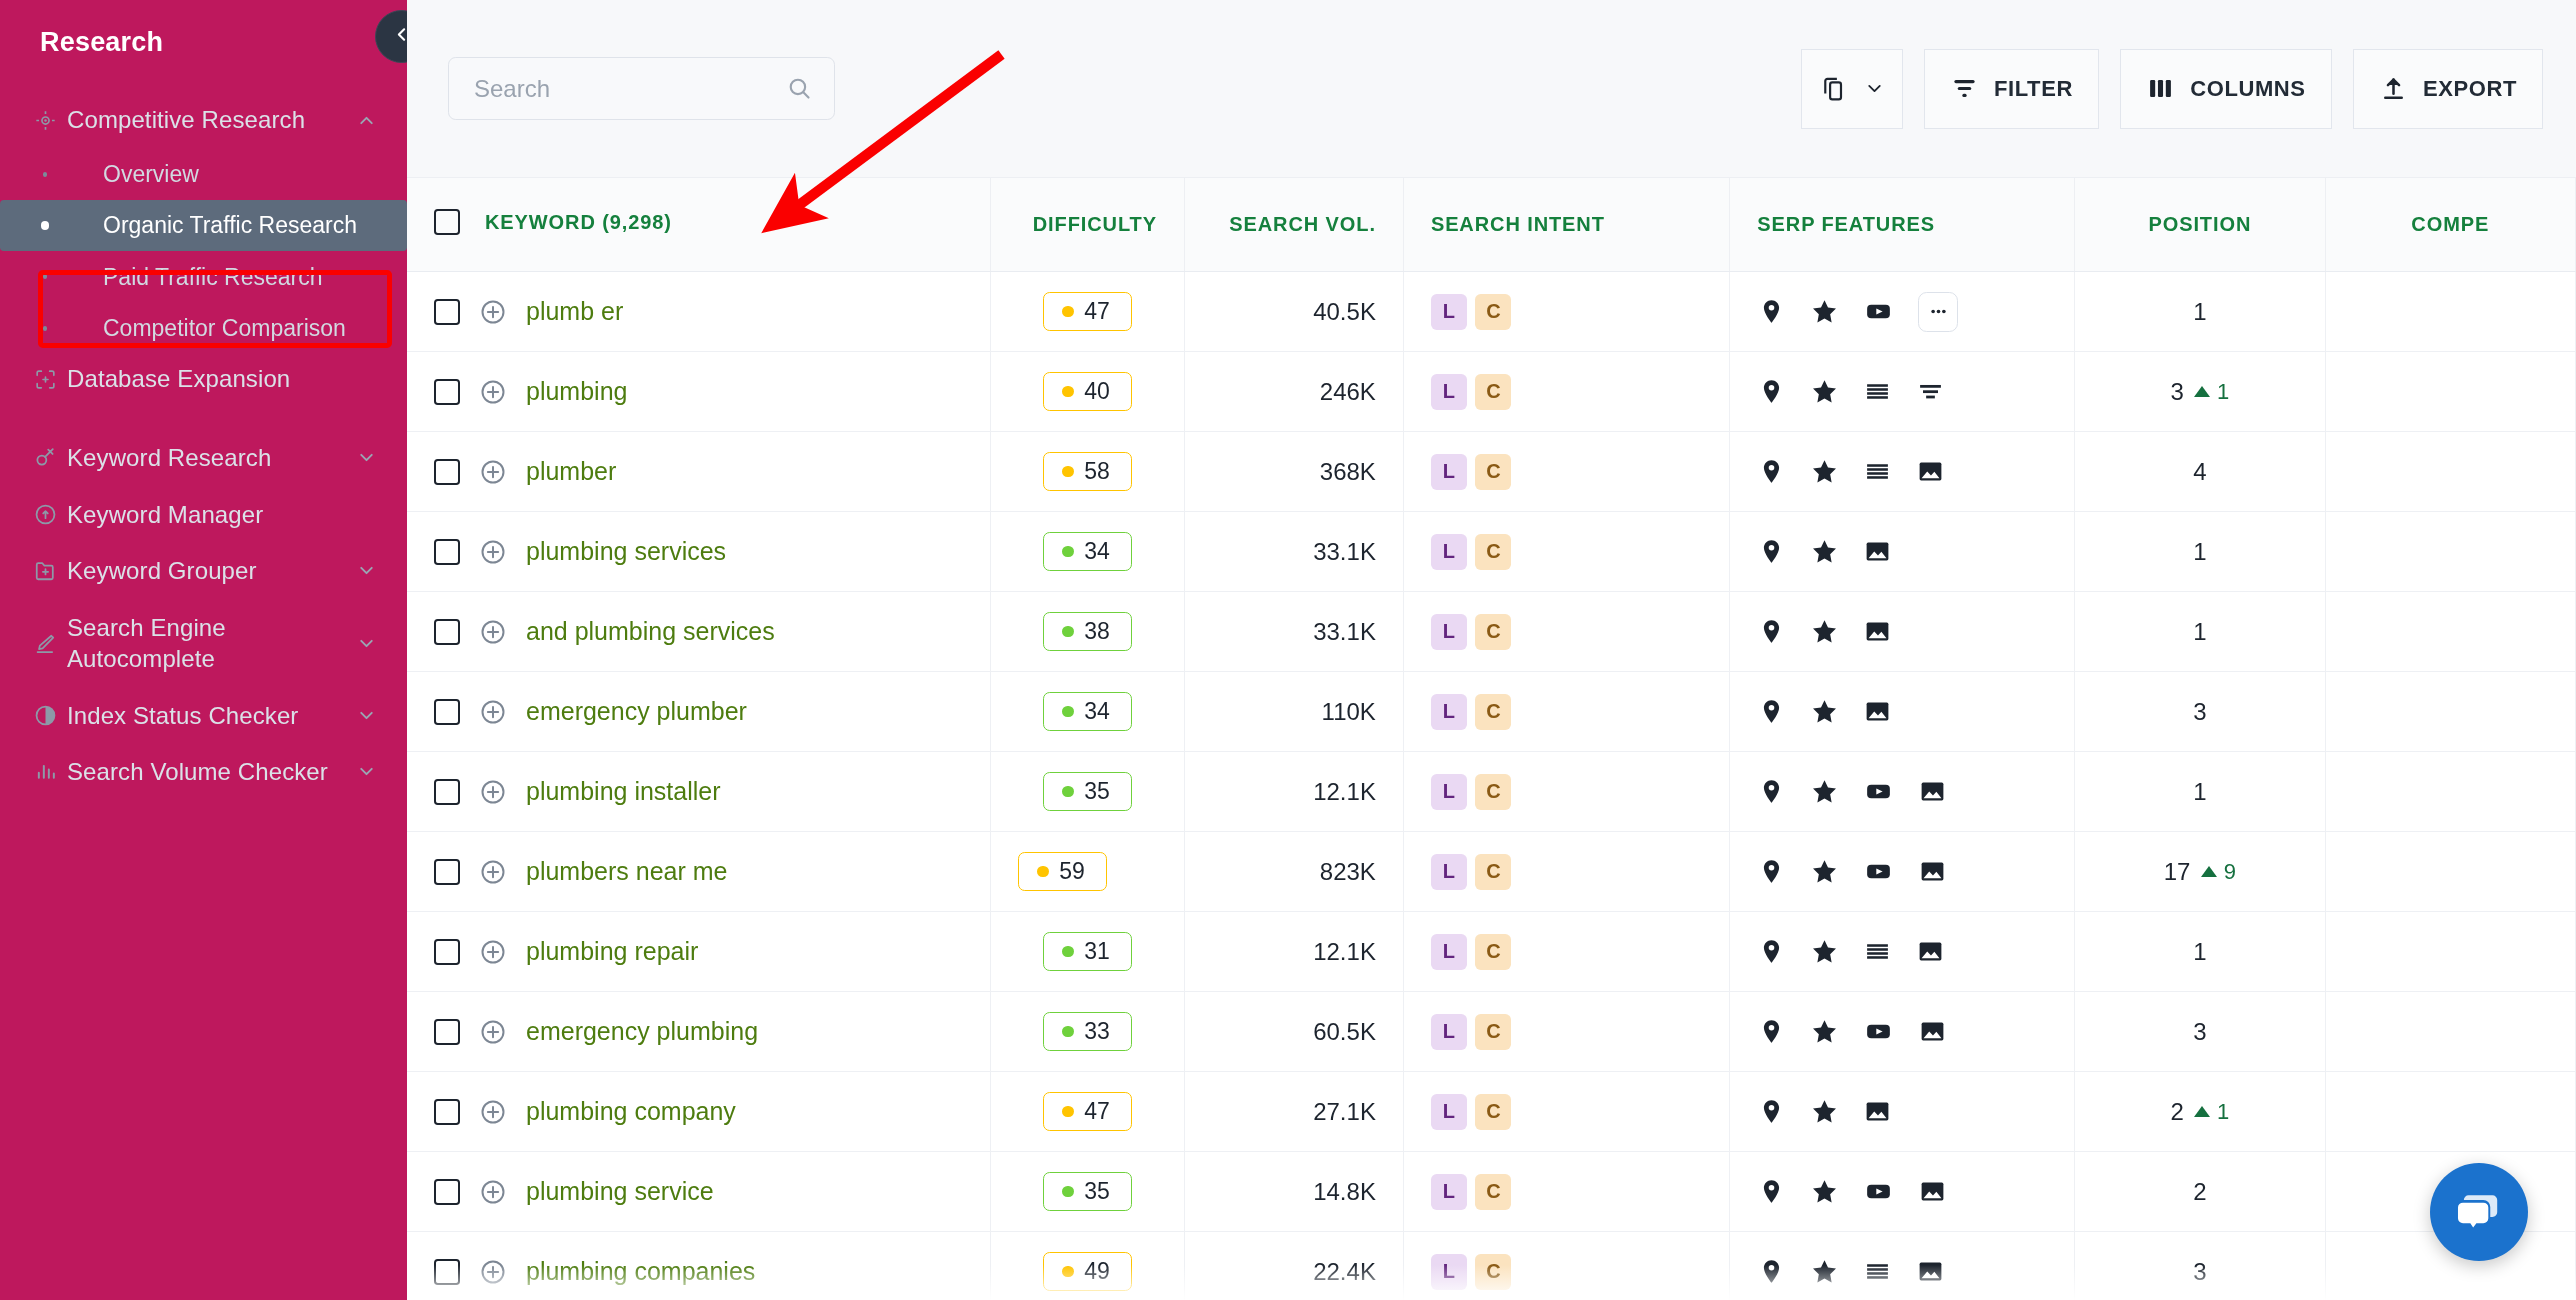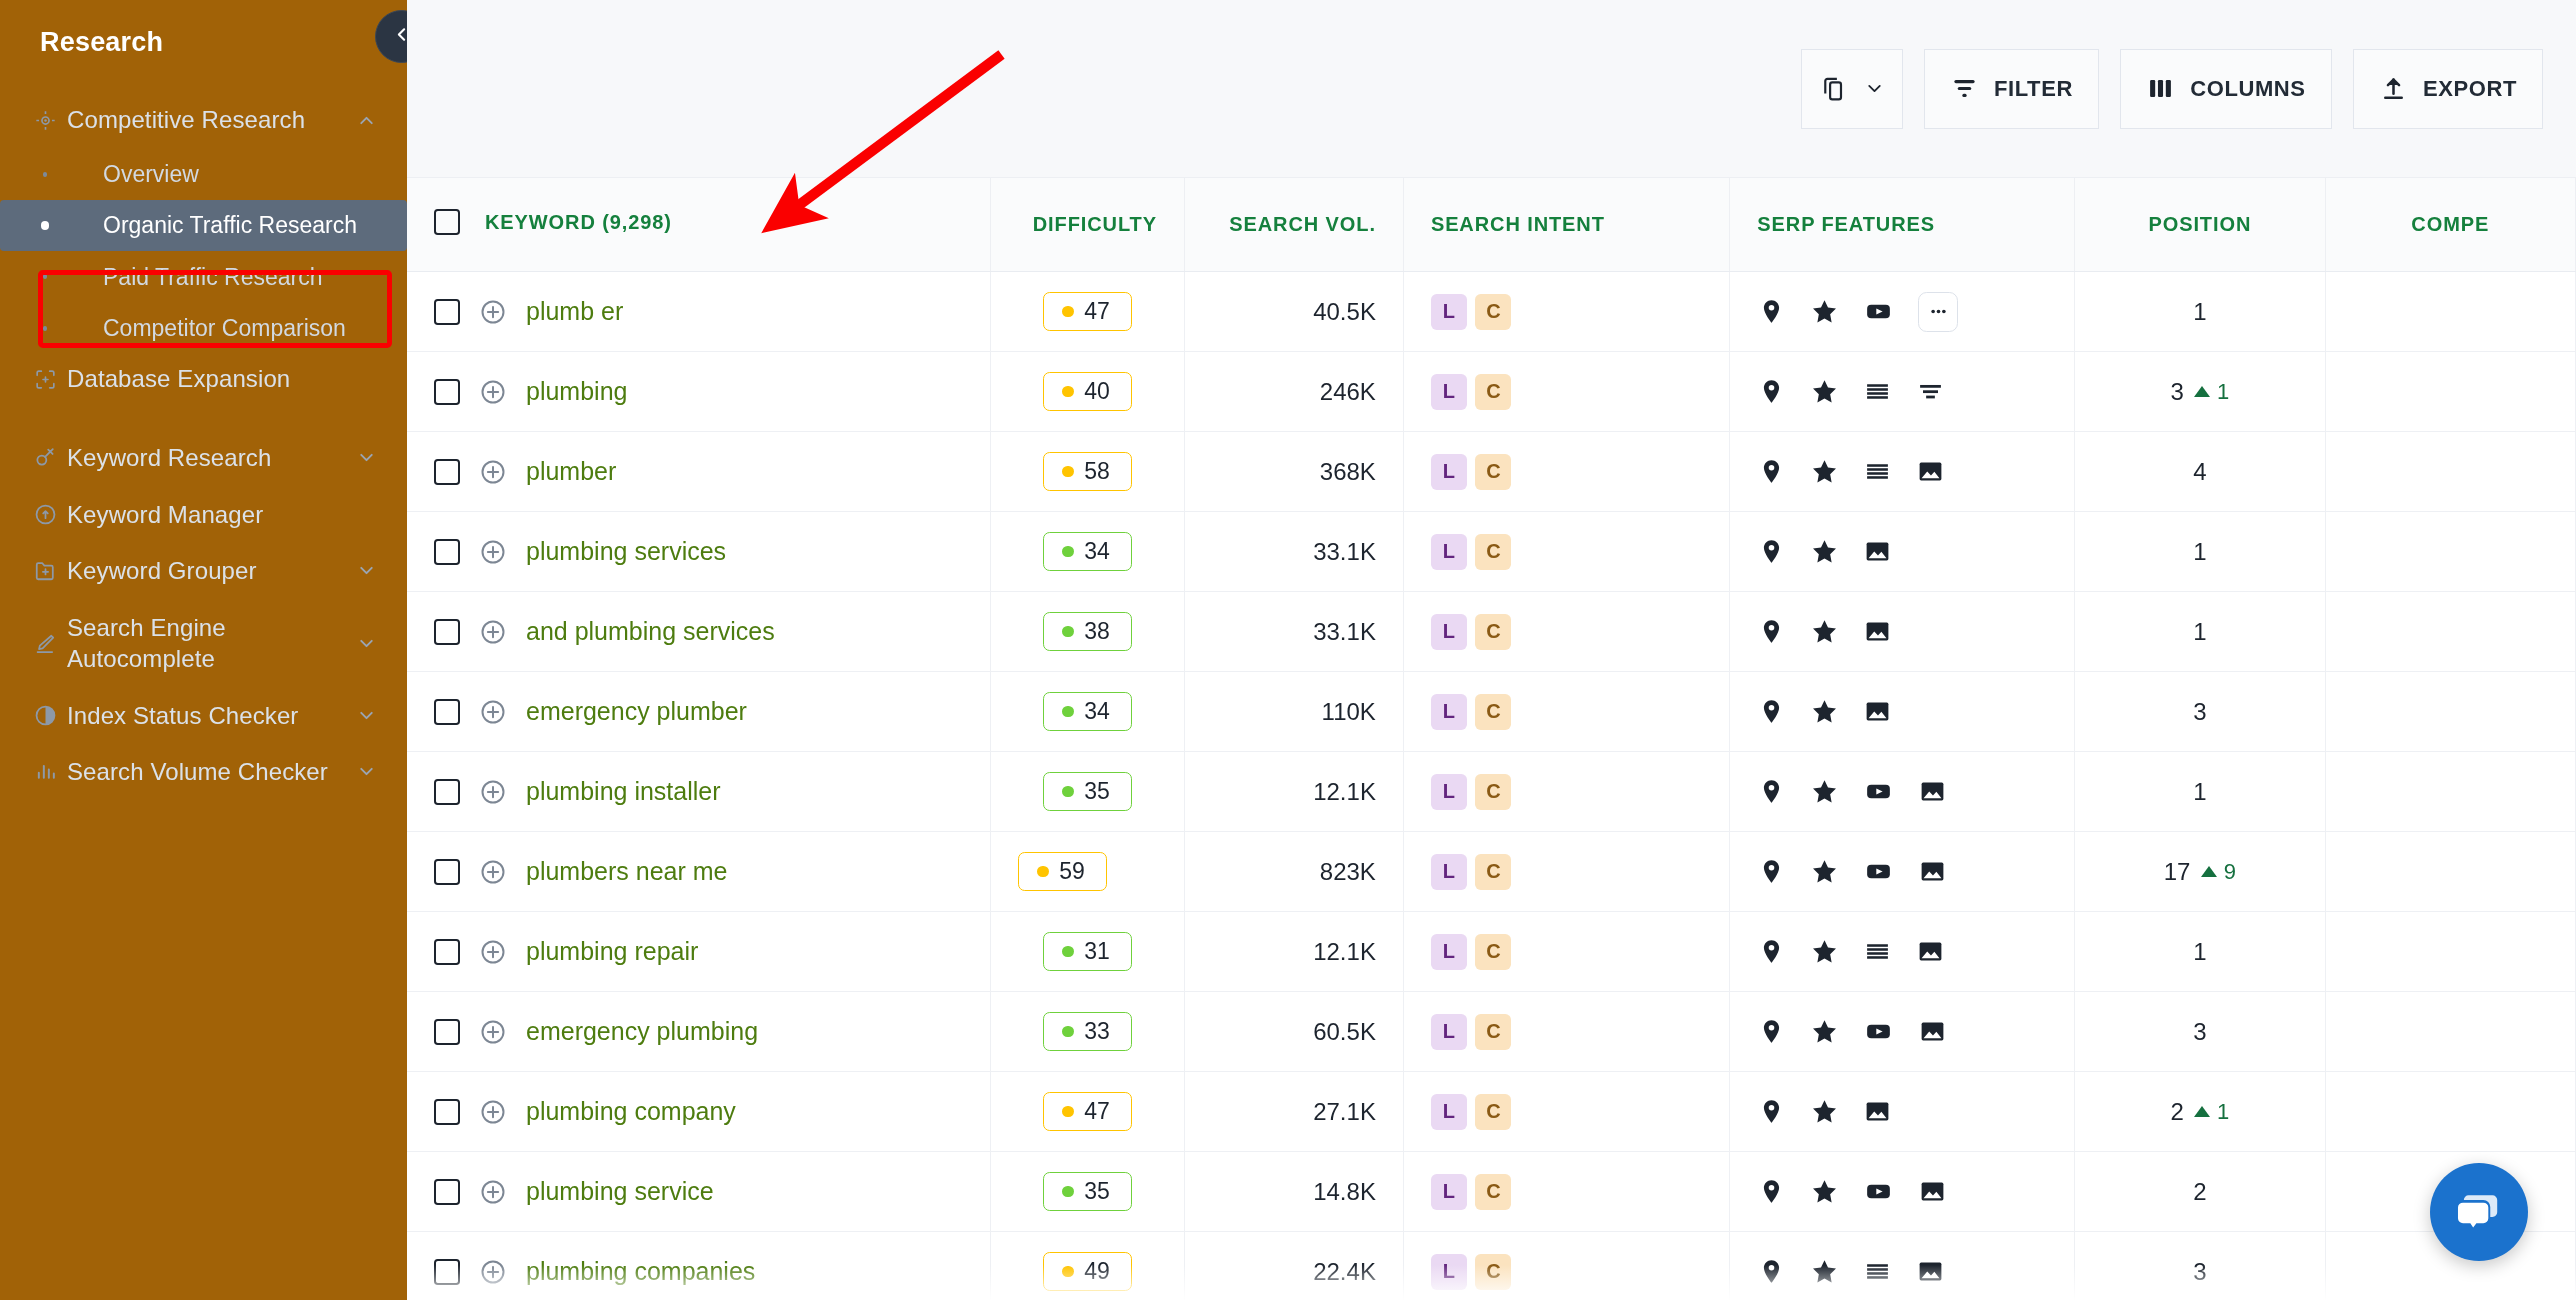--- a/index.html
+++ b/index.html
@@ -7,21 +7,21 @@
     width: 2576px; height: 1301px;
     overflow: hidden;
     font-family: "Liberation Sans", sans-serif;
     background: #ffffff;
   }
   .app { display: flex; width: 2576px; height: 1301px; position: relative; }
 
   
   .sidebar {
     width: 407px; height: 1301px;
-    background: #a16207;
+    background: #be185d;
     color: #cfd6de;
     flex: 0 0 407px;
     position: relative;
     overflow: hidden;
   }
   .sb-title {
     font-size: 27px; font-weight: bold; color: #ffffff;
     padding: 27px 0 0 40px; letter-spacing: 0.2px;
   }
   .sb-collapse {
@@ -348,20 +348,29 @@
         </span>
       </div>
     </div>
 
     <div class="sb-highlight-box"></div>
   </nav>
 
   <section class="main">
 
     <div class="toolbar">
+      <div class="search-box">
+        <input type="text" placeholder="Search" style="">
+        <span class="search-ico">
+          <svg viewBox="0 0 24 24" fill="none" stroke="currentColor" stroke-width="1.9" stroke-linecap="round">
+              <circle cx="10.6" cy="10.6" r="6.4"></circle>
+              <path d="M15.4 15.4 20 20"></path>
+            </svg>
+        </span>
+      </div>
 
       <div class="tb-right">
         <button class="tb-btn icon-only">
           <span>
             <svg width="29" height="29" viewBox="0 0 24 24" fill="none" stroke="#1d242e" stroke-width="1.8" stroke-linejoin="round">
                 <rect x="9.2" y="7" width="9" height="14" rx="1.8"></rect>
                 <path d="M14.8 4H7a1.8 1.8 0 0 0-1.8 1.8v10.4"></path>
               </svg>
           </span>
           <span>

